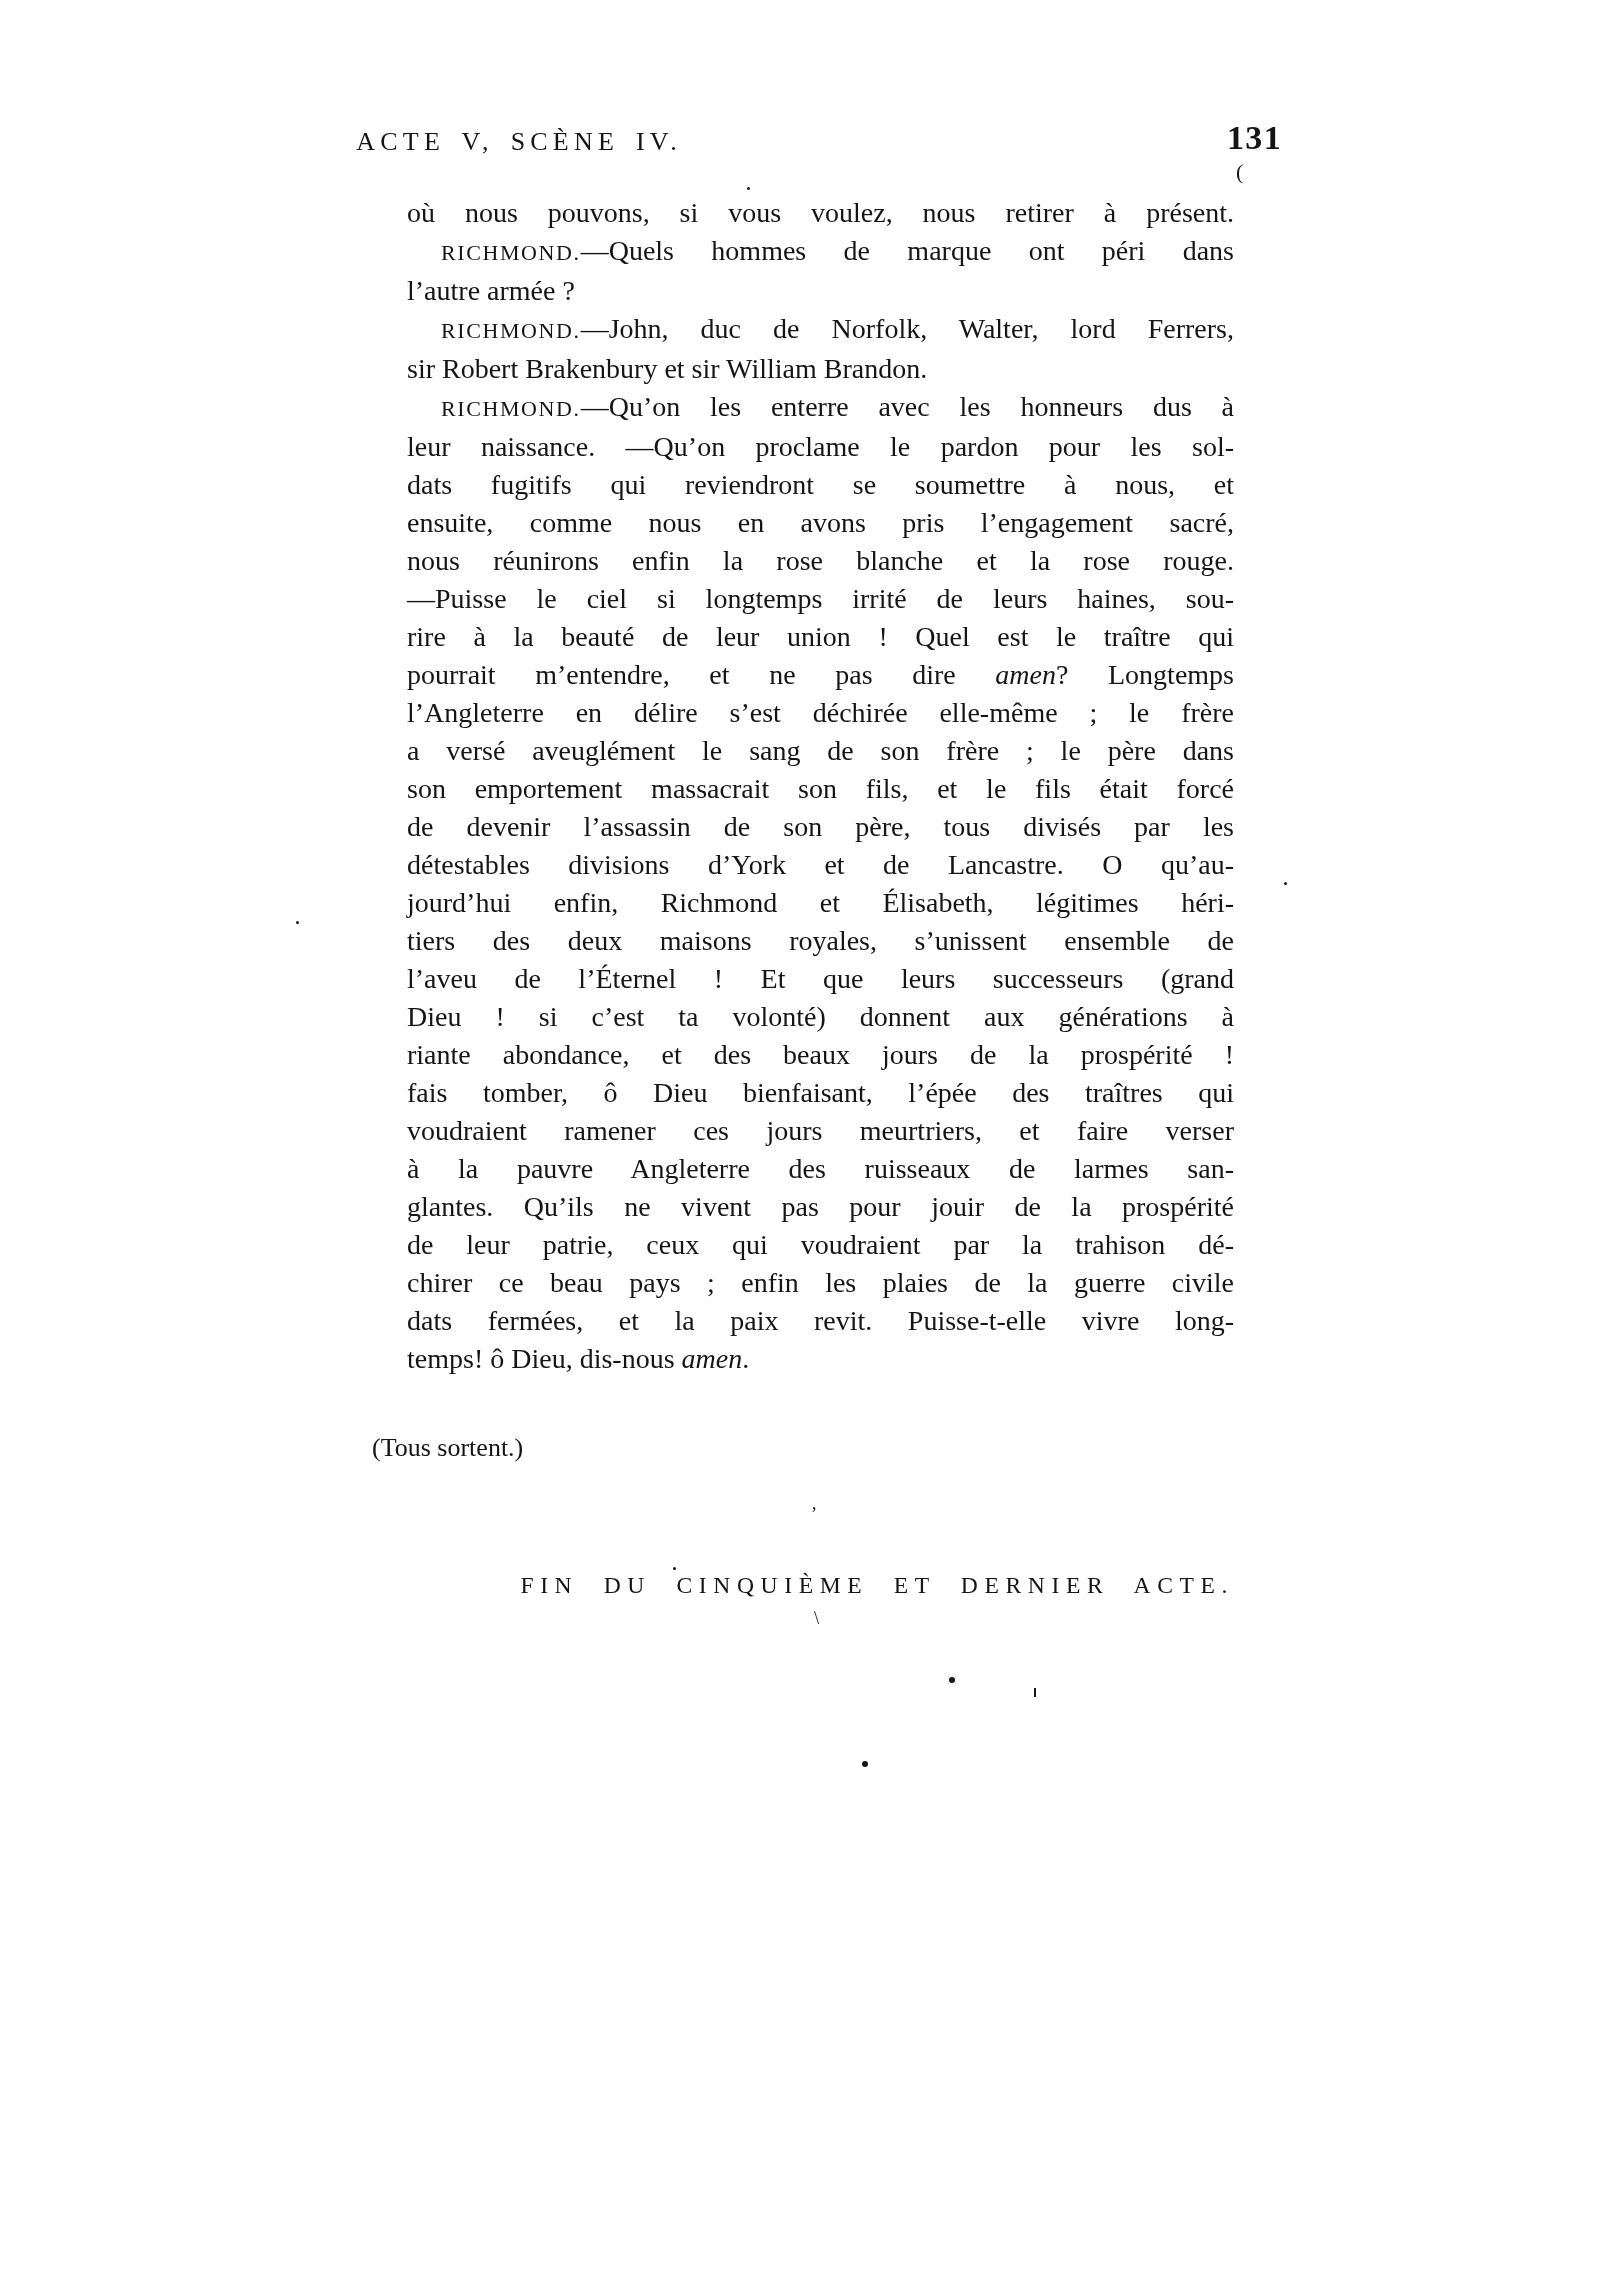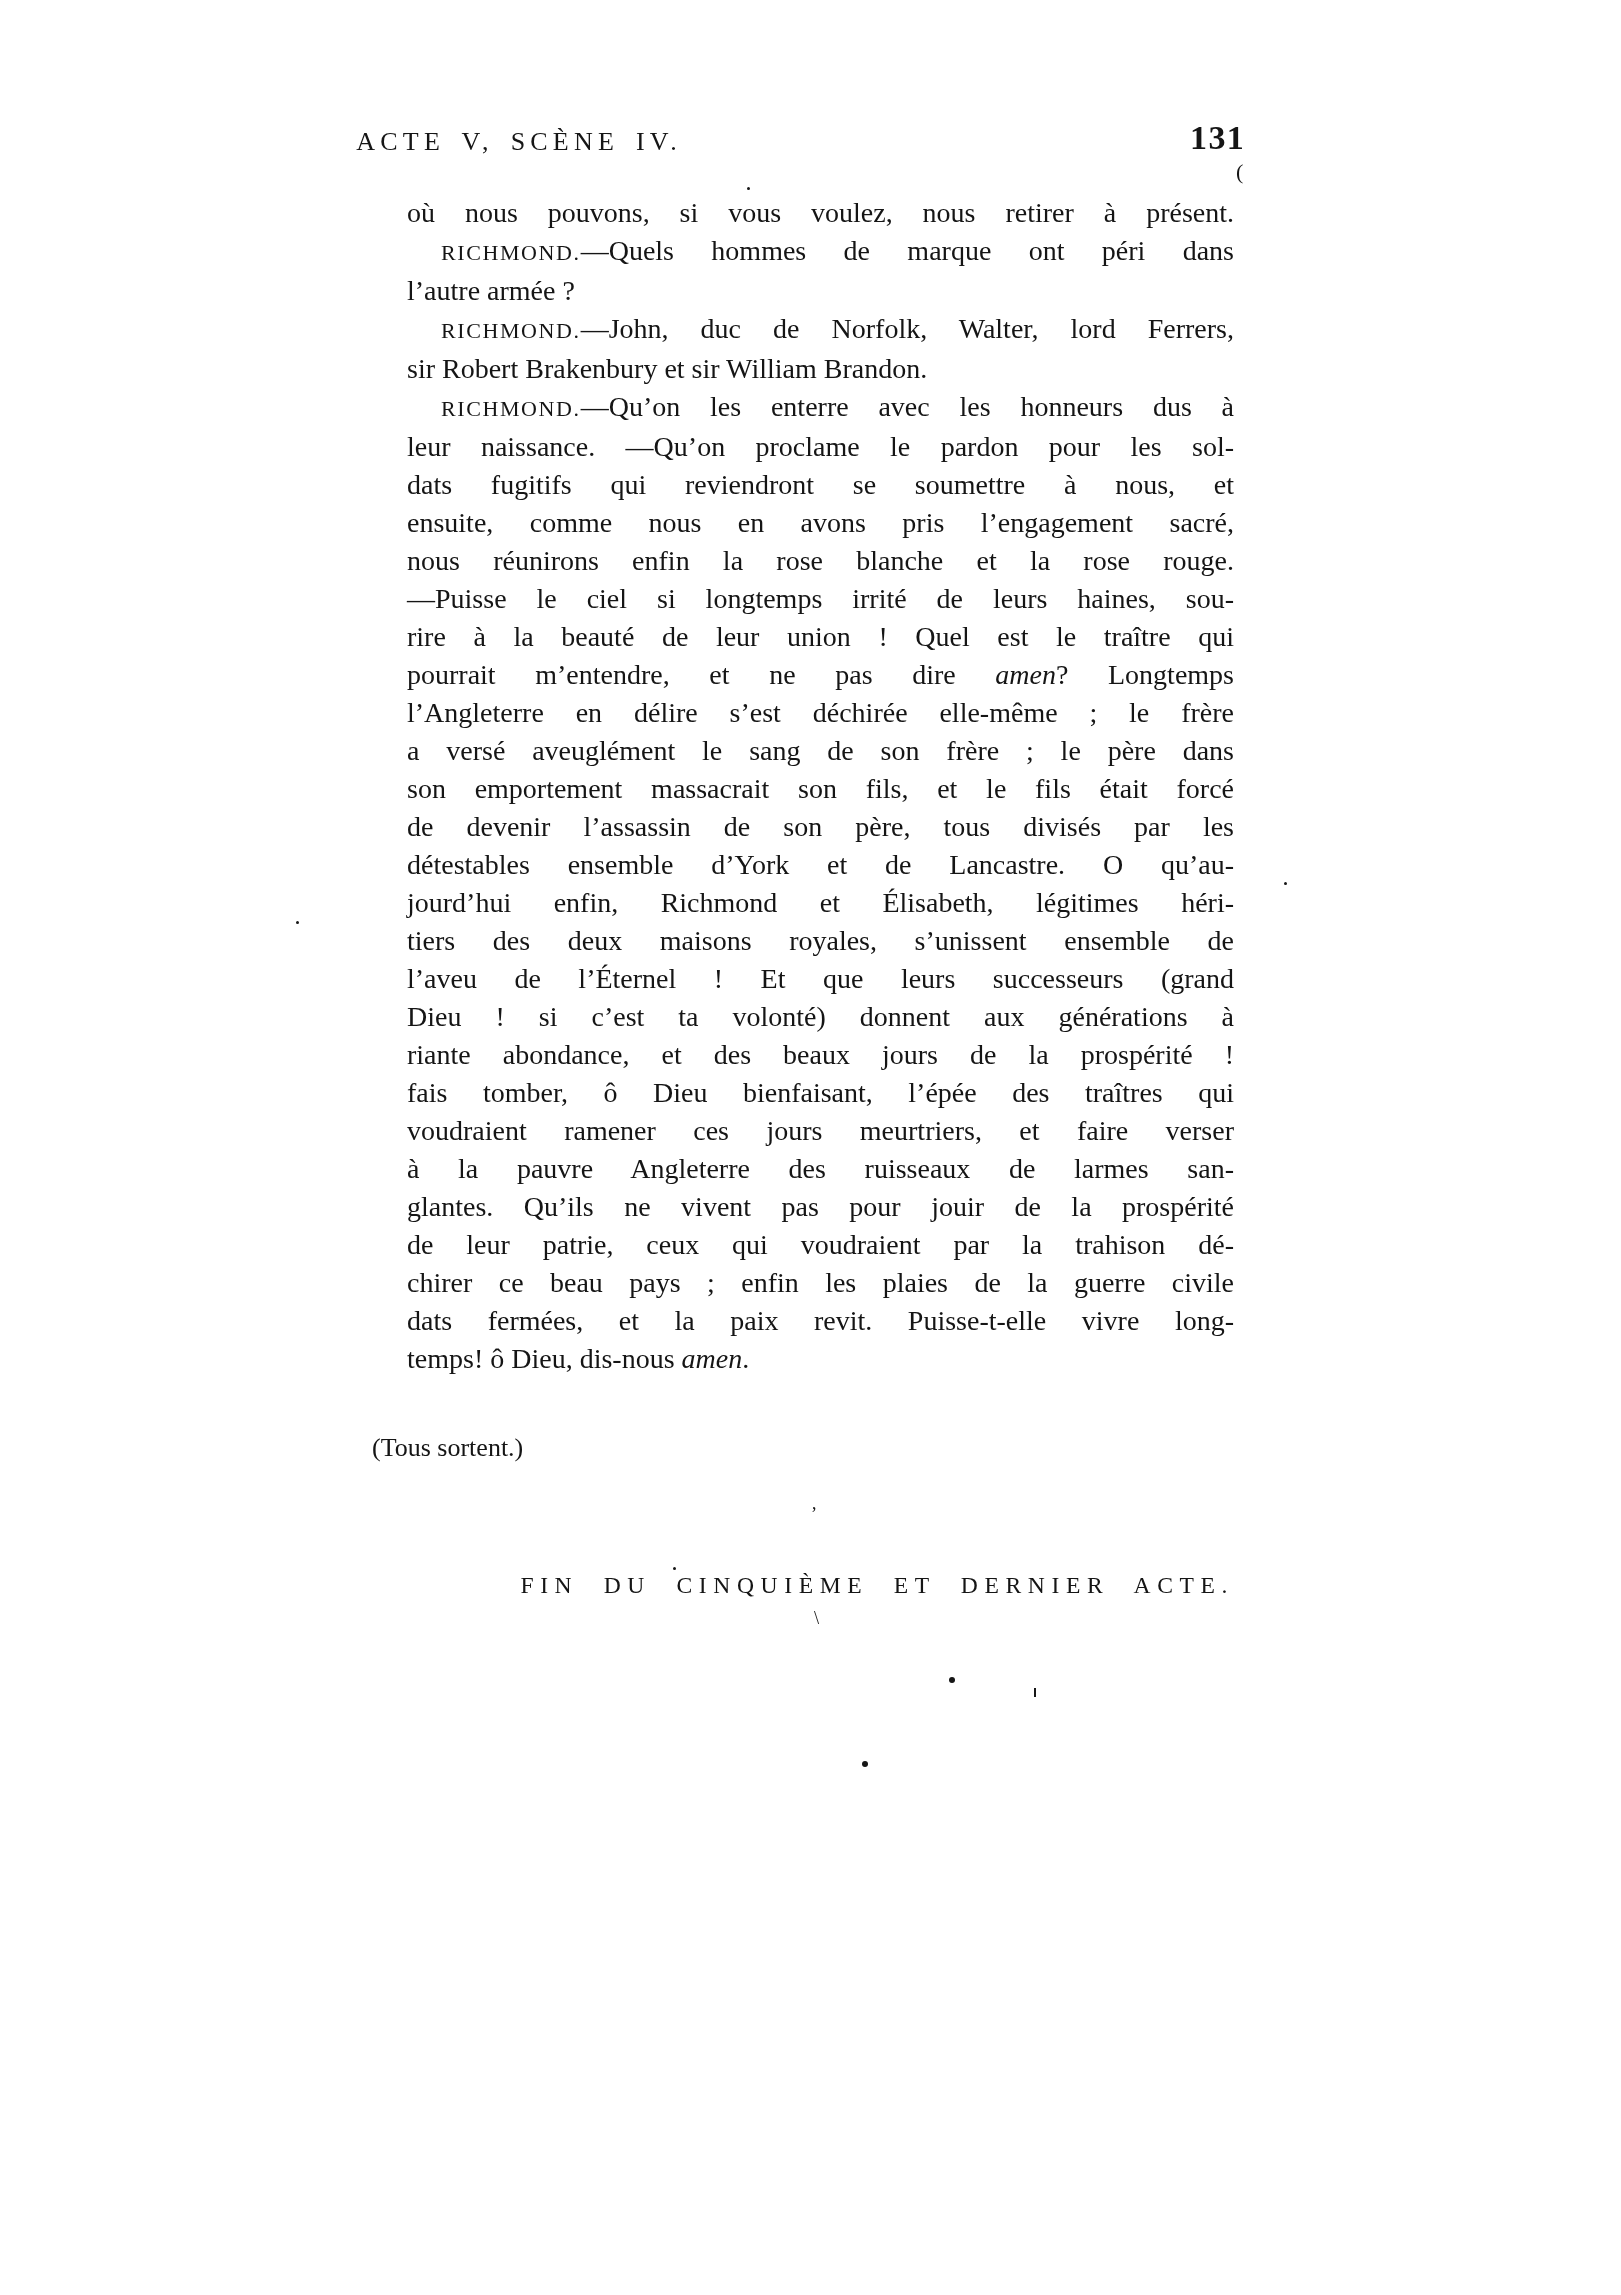--- a/index.html
+++ b/index.html
@@ -15,23 +15,23 @@
   .page { position:absolute; inset:0; }
 
   .header-title {
     position:absolute; left:372px; top:127px; width:832px;
     text-align:left;
     font-size:26px; letter-spacing:5.2px; word-spacing:5.2px;
     transform:translateX(-15.7px);
     white-space:nowrap;
   }
   .page-number {
-    position:absolute; left:1160px; top:119px; width:85px;
+    position:absolute; left:1212px; top:119px; width:85px;
     font-size:34px; font-weight:bold; letter-spacing:1.3px;
-    text-align:right;
+    text-align:center;
   }
 
   .body-text {
     position:absolute; left:372px; top:194px; width:862px;
     font-size:28px; line-height:38px;
   }
   .line { text-align:justify; text-align-last:left;margin-left:35px; }
   .line.just { text-align-last:justify; }
   .line.indent { text-indent:34px; }
   .sc { font-size:22px; letter-spacing:1.6px; }
@@ -74,21 +74,21 @@
       <div class="line just"><span>dats fugitifs qui reviendront se soumettre à nous, et</span></div>
       <div class="line just"><span>ensuite, comme nous en avons pris l’engagement sacré,</span></div>
       <div class="line just"><span>nous réunirons enfin la rose blanche et la rose rouge.</span></div>
       <div class="line just"><span>—Puisse le ciel si longtemps irrité de leurs haines, sou-</span></div>
       <div class="line just"><span>rire à la beauté de leur union ! Quel est le traître qui</span></div>
       <div class="line just"><span>pourrait m’entendre, et ne pas dire </span><span class="it">amen</span><span>? Longtemps</span></div>
       <div class="line just"><span>l’Angleterre en délire s’est déchirée elle-même ; le frère</span></div>
       <div class="line just"><span>a versé aveuglément le sang de son frère ; le père dans</span></div>
       <div class="line just"><span>son emportement massacrait son fils, et le fils était forcé</span></div>
       <div class="line just"><span>de devenir l’assassin de son père, tous divisés par les</span></div>
-      <div class="line just"><span>détestables ensemble d’York et de Lancastre. O qu’au-</span></div>
+      <div class="line just"><span>détestables divisions d’York et de Lancastre. O qu’au-</span></div>
       <div class="line just"><span>jourd’hui enfin, Richmond et Élisabeth, légitimes héri-</span></div>
       <div class="line just"><span>tiers des deux maisons royales, s’unissent ensemble de</span></div>
       <div class="line just"><span>l’aveu de l’Éternel ! Et que leurs successeurs (grand</span></div>
       <div class="line just"><span>Dieu ! si c’est ta volonté) donnent aux générations à</span></div>
       <div class="line just"><span>riante abondance, et des beaux jours de la prospérité !</span></div>
       <div class="line just"><span>fais tomber, ô Dieu bienfaisant, l’épée des traîtres qui</span></div>
       <div class="line just"><span>voudraient ramener ces jours meurtriers, et faire verser</span></div>
       <div class="line just"><span>à la pauvre Angleterre des ruisseaux de larmes san-</span></div>
       <div class="line just"><span>glantes. Qu’ils ne vivent pas pour jouir de la prospérité</span></div>
       <div class="line just"><span>de leur patrie, ceux qui voudraient par la trahison dé-</span></div>

